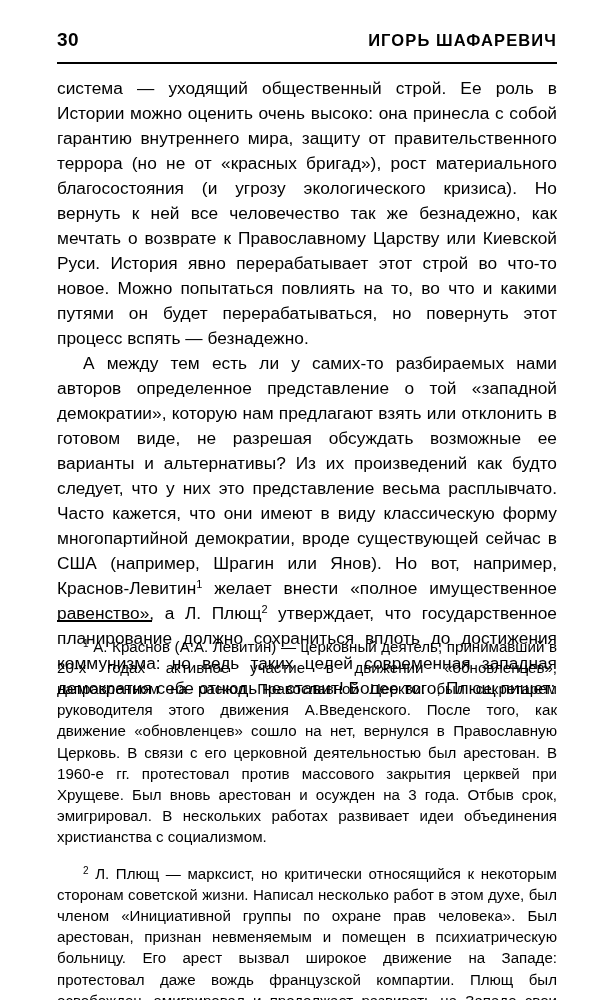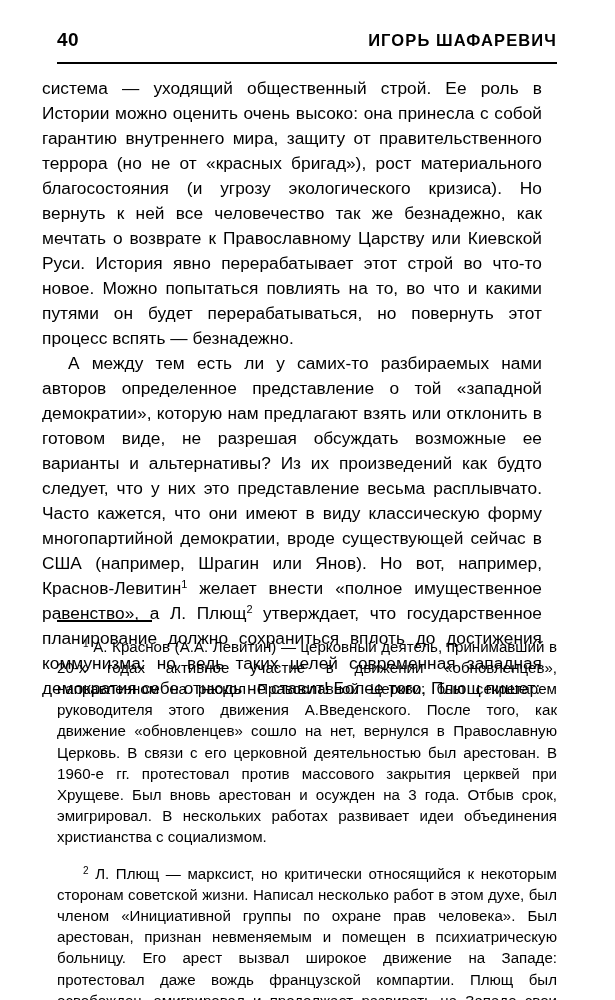--- a/index.html
+++ b/index.html
@@ -51,21 +51,21 @@
     left: 57px;
     top: 62px;
     width: 500px;
     height: 2px;
     background: #000000;
   }
 
   
   .body-col {
     position: absolute;
-    left: 42px;
+    left: 57px;
     top: 76px;
     width: 500px;
   }
   p.body-par {
     margin: 0;
     font-size: 17.3px;
     line-height: 25px;
     text-align: justify;
     text-justify: inter-word;
     letter-spacing: 0.02px;
@@ -111,21 +111,21 @@
     line-height: 0;
     vertical-align: 5px;
   }
 </style>
 </head>
 <body>
 
 <div class="page">
 
   <div class="running-head">
-    <span class="folio">40</span>
+    <span class="folio">30</span>
     <span class="author-head">ИГОРЬ ШАФАРЕВИЧ</span>
   </div>
   <div class="head-rule"></div>
 
   <div class="body-col">
 
     <p class="body-par">система — уходящий общественный строй. Ее роль в Истории можно оценить очень высоко: она принесла с собой гарантию внутреннего мира, защиту от правительственного террора (но не от «красных бригад»), рост материального благосостояния (и угрозу экологического кризиса). Но вернуть к ней все человечество так же безнадежно, как мечтать о возврате к Православному Царству или Киевской Руси. История явно перерабатывает этот строй во что-то новое. Можно попытаться повлиять на то, во что и какими путями он будет перерабатываться, но повернуть этот процесс вспять — безнадежно.</p>
 
     <p class="body-par indent"><span>А между тем есть ли у самих-то разбираемых нами авторов определенное представление о той «западной демократии», которую нам предлагают взять или отклонить в готовом виде, не разрешая обсуждать возможные ее варианты и альтернативы? Из их произведений как будто следует, что у них это представление весьма расплывчато. Часто кажется, что они имеют в виду классическую форму многопартийной демократии, вроде существующей сейчас в США (например, Шрагин или Янов). Но вот, например, Краснов-Левитин</span><sup class="fnref">1</sup><span> желает внести «полное имущественное равенство», а Л. Плющ</span><sup class="fnref">2</sup><span> утверждает, что государственное планирование должно сохраниться вплоть до достижения коммунизма: но ведь таких целей современная западная демократия себе отнюдь не ставит! Более того, Плющ пишет:</span></p>
 

